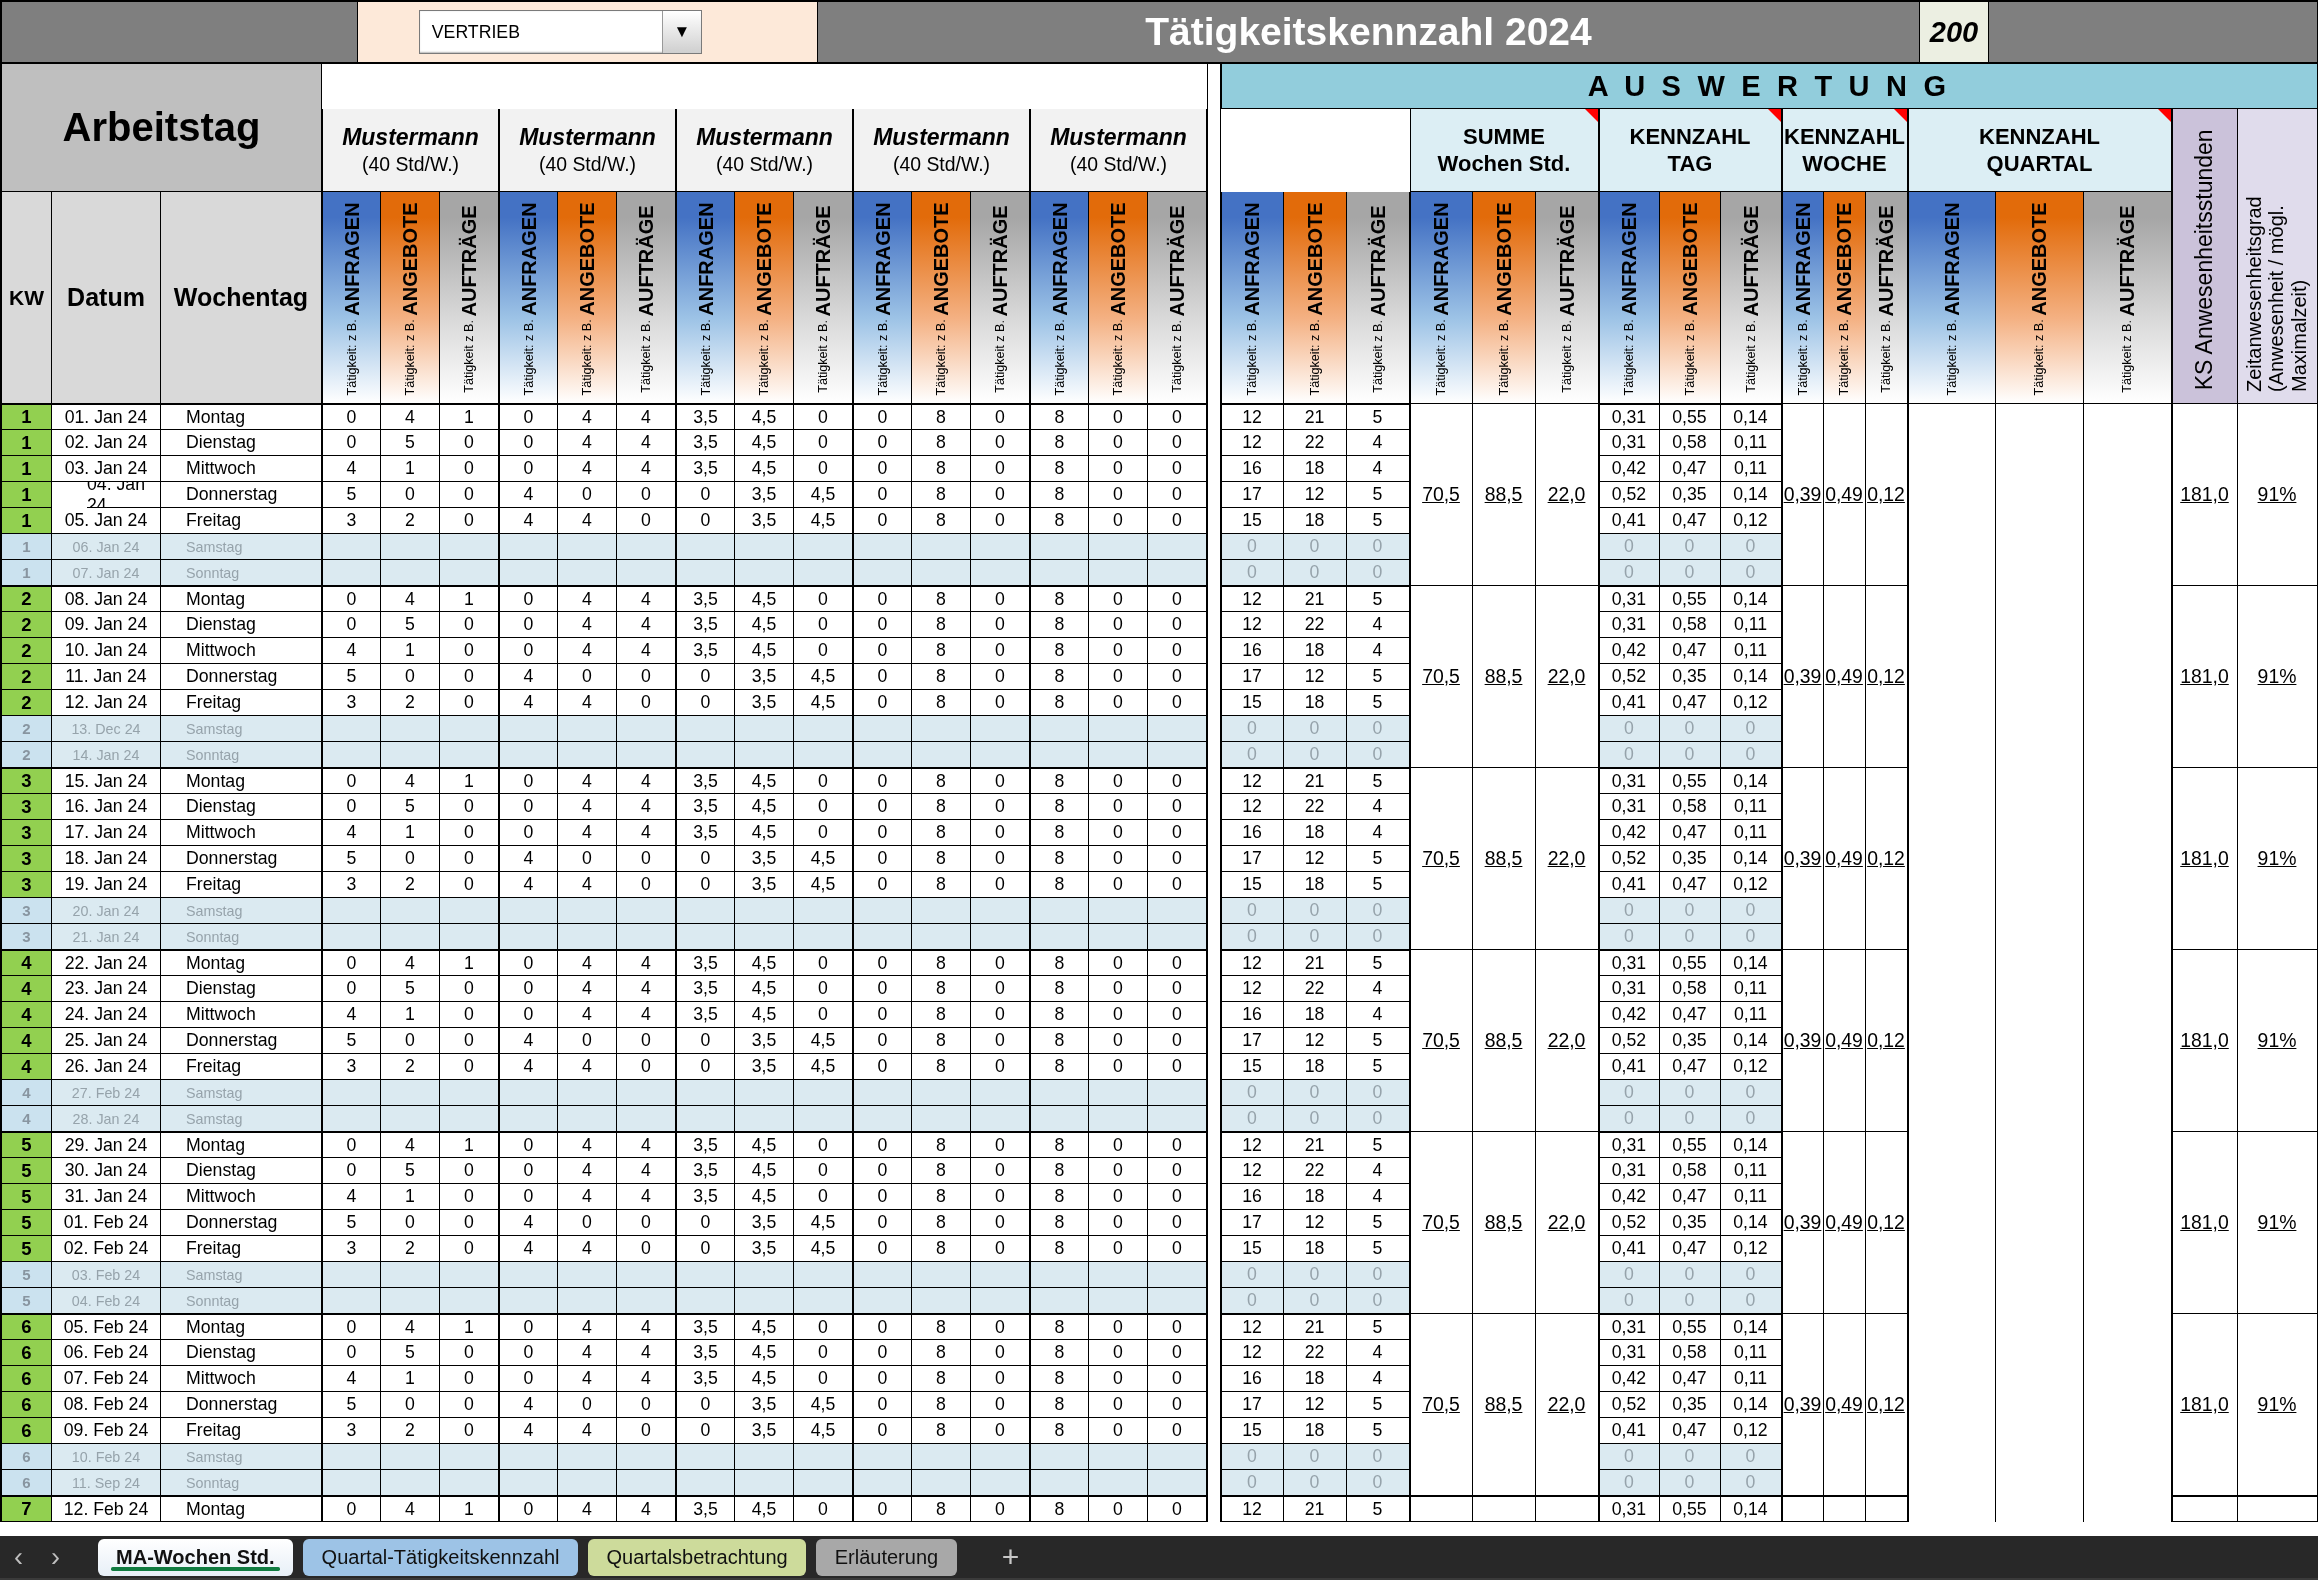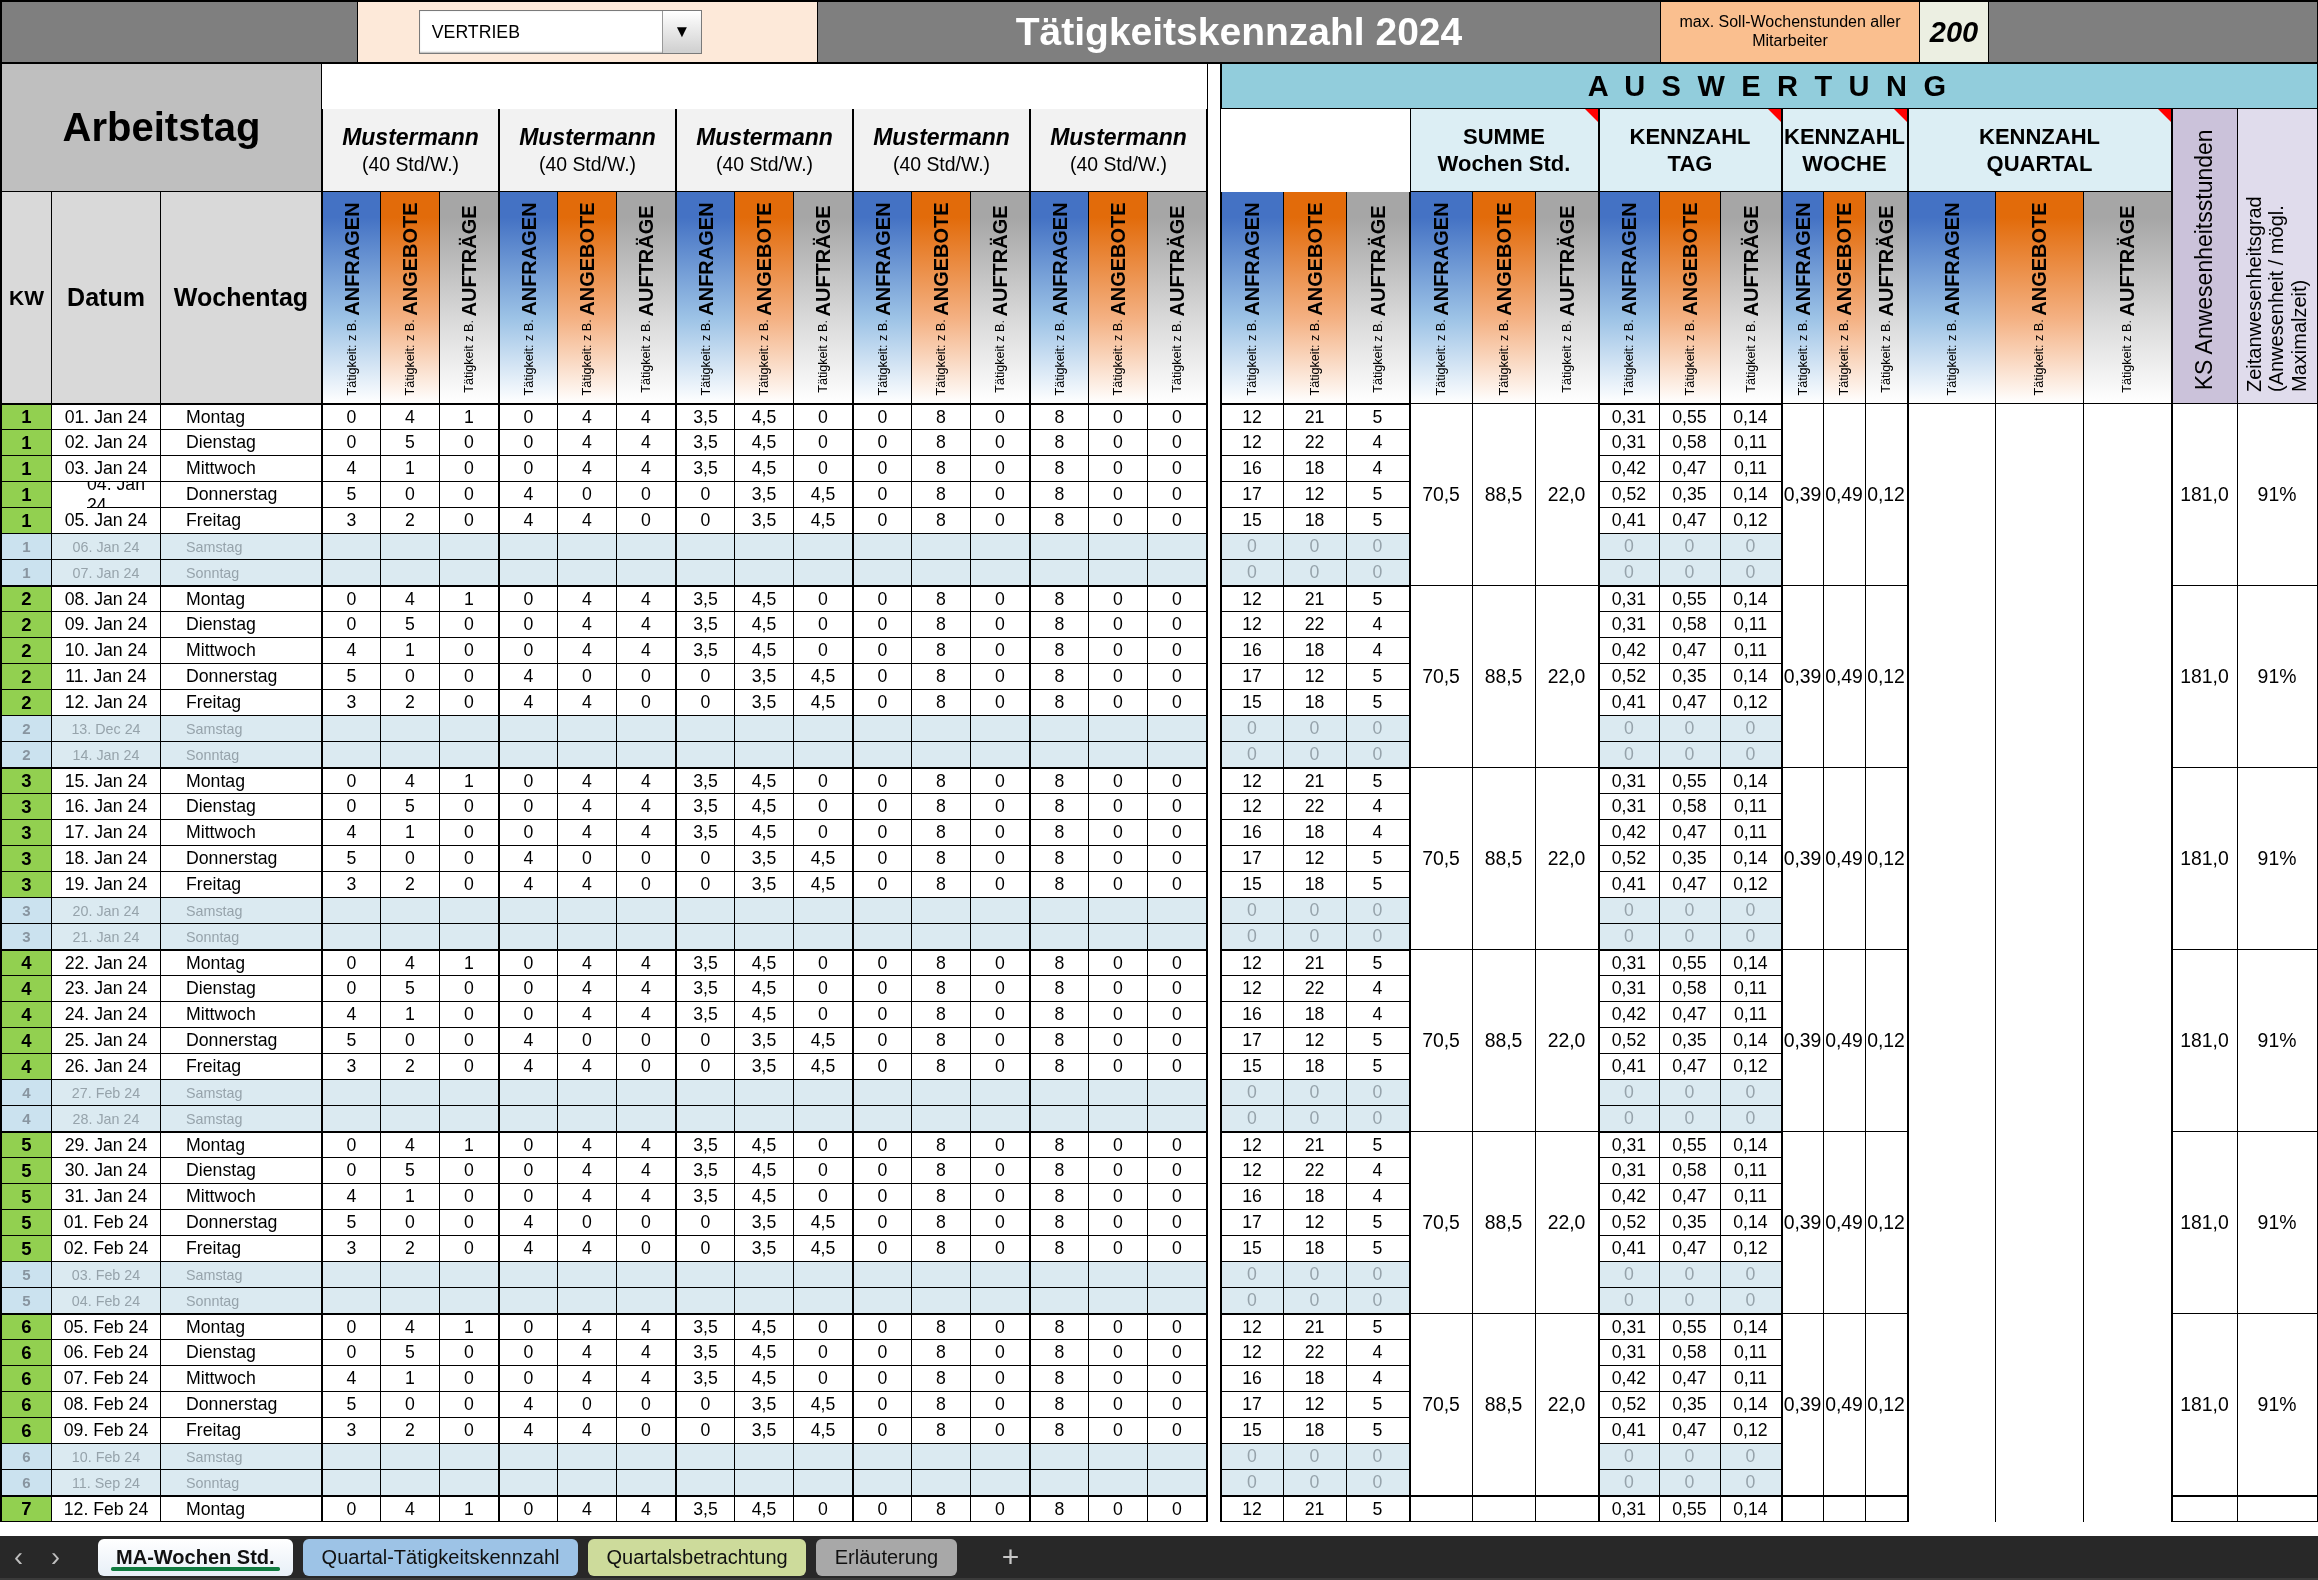--- a/index.html
+++ b/index.html
@@ -20,21 +20,21 @@
   .t-dark2 { flex:0 0 330px; background:#7F7F7F; border-right:2.5px solid #000; }
 
   
   #grid { width:2319px; height:1472px; display:grid;
     grid-template-columns: 52px 109px 161px repeat(15,59px) 13.5px repeat(6,63px) repeat(3,61px) repeat(3,42px) repeat(3,88px) 66px 81px;
     grid-template-rows: 45px 83px 212px repeat(43,26px);
     position:relative; background:#fff; overflow:hidden; }
   .c { border-right:0.8px solid #000; border-bottom:0.8px solid #000; background:#fff;
        display:flex; align-items:center; justify-content:center; overflow:hidden; }
   .tl { border-left:1.7px solid #000; }
-  .bb { border-bottom:1.7px solid #000; }
+  .bb { border-bottom:1.7px solid #000;text-decoration:underline; }
   .ws { border-top:1.7px solid #000; }
   .thickR { border-right:2.5px solid #000; }
 
   .h-arbeit { grid-column:1/4; grid-row:1/3; background:#BFBFBF; font-weight:bold; font-size:40px;
               border-left:2.5px solid #000; border-right:1.7px solid #000; border-bottom:1.7px solid #000; }
   .h-day { background:#D9D9D9; grid-row:3; font-weight:bold; border-bottom:1.7px solid #000; }
   .h-kw { grid-column:1; font-size:21px; border-left:2.5px solid #000; }
   .h-datum { grid-column:2; font-size:25px; }
   .h-wtag { grid-column:3; font-size:25px; }
 
@@ -90,21 +90,20 @@
 
   <div id="titlebar">
     <div class="t-dark"></div>
     <div class="t-peach">
       <div class="dropdown">
         <div class="dd-text">VERTRIEB</div>
         <div class="dd-btn">▼</div>
       </div>
     </div>
     <div class="t-title">Tätigkeitskennzahl 2024</div>
-    <div class="t-max">max. Soll-Wochenstunden aller Mitarbeiter</div>
     <div class="t-maxval">200</div>
     <div class="t-dark2"></div>
   </div>
 
   <div id="grid">
 
     <div class="c h-arbeit">Arbeitstag</div>
     <div class="c band band-right">A U S W E R T U N G</div>
     <div class="c gap"></div>
     <div class="c h-day h-kw">KW</div>

